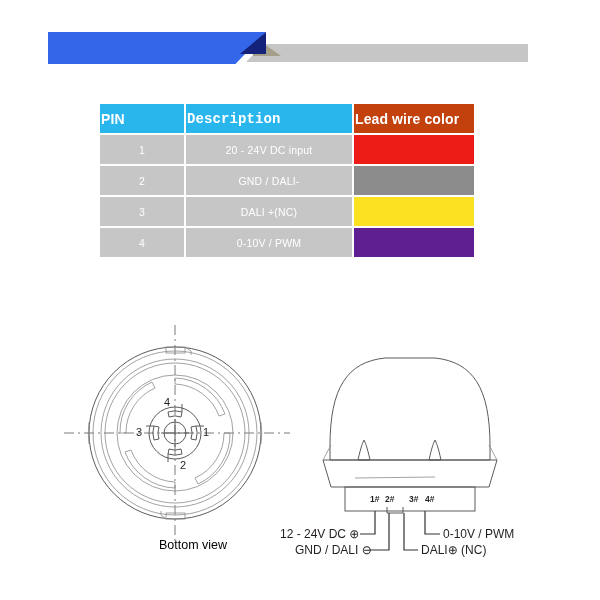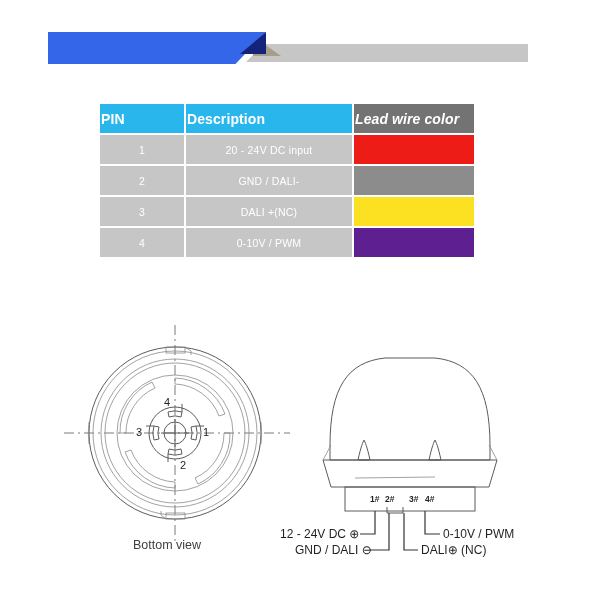--- a/index.html
+++ b/index.html
@@ -102,25 +102,25 @@
   .col-color { width: 120px; }
 
   
   #diagram-left {
     position: absolute;
     left: 62px; top: 330px;
     width: 230px; height: 230px;
   }
   #left-caption {
     position: absolute;
-    left: 52px; top: 538px;
+    left: 78px; top: 538px;
     width: 230px;
     text-align: center;
     font-size: 12.5px;
-    color: #404040;
+    color: #000000;
   }
   #diagram-right {
     position: absolute;
     left: 285px; top: 350px;
     width: 315px; height: 215px;
   }
 
   svg { display: block; overflow: visible; }
   .ln   { fill: none; stroke: #5b5b5b; stroke-width: 1; }
   .ln-t { fill: none; stroke: #8a8a8a; stroke-width: 0.8; }
@@ -144,22 +144,22 @@
 
 <table id="pin-table">
   <colgroup>
     <col class="col-pin">
       <col class="col-desc">
       <col class="col-color">
   </colgroup>
   <thead>
     <tr>
       <th style="background: rgb(41, 182, 237);">PIN</th>
-      <th style="background: rgb(41, 182, 237);">Description</th>
-      <th style="background: #737373; font-style: italic;">Lead wire color</th>
+      <th style="background: rgb(41, 182, 237); font-family: Liberation Mono, monospace;">Description</th>
+      <th style="background: #c2410c;">Lead wire color</th>
     </tr>
   </thead>
   <tbody id="table-body">
       <tr>
         <td>1</td>
         <td>20 - 24V DC input</td>
         <td class="swatch" style="background: rgb(237, 28, 22);"></td>
       </tr>
       <tr>
         <td>2</td>

